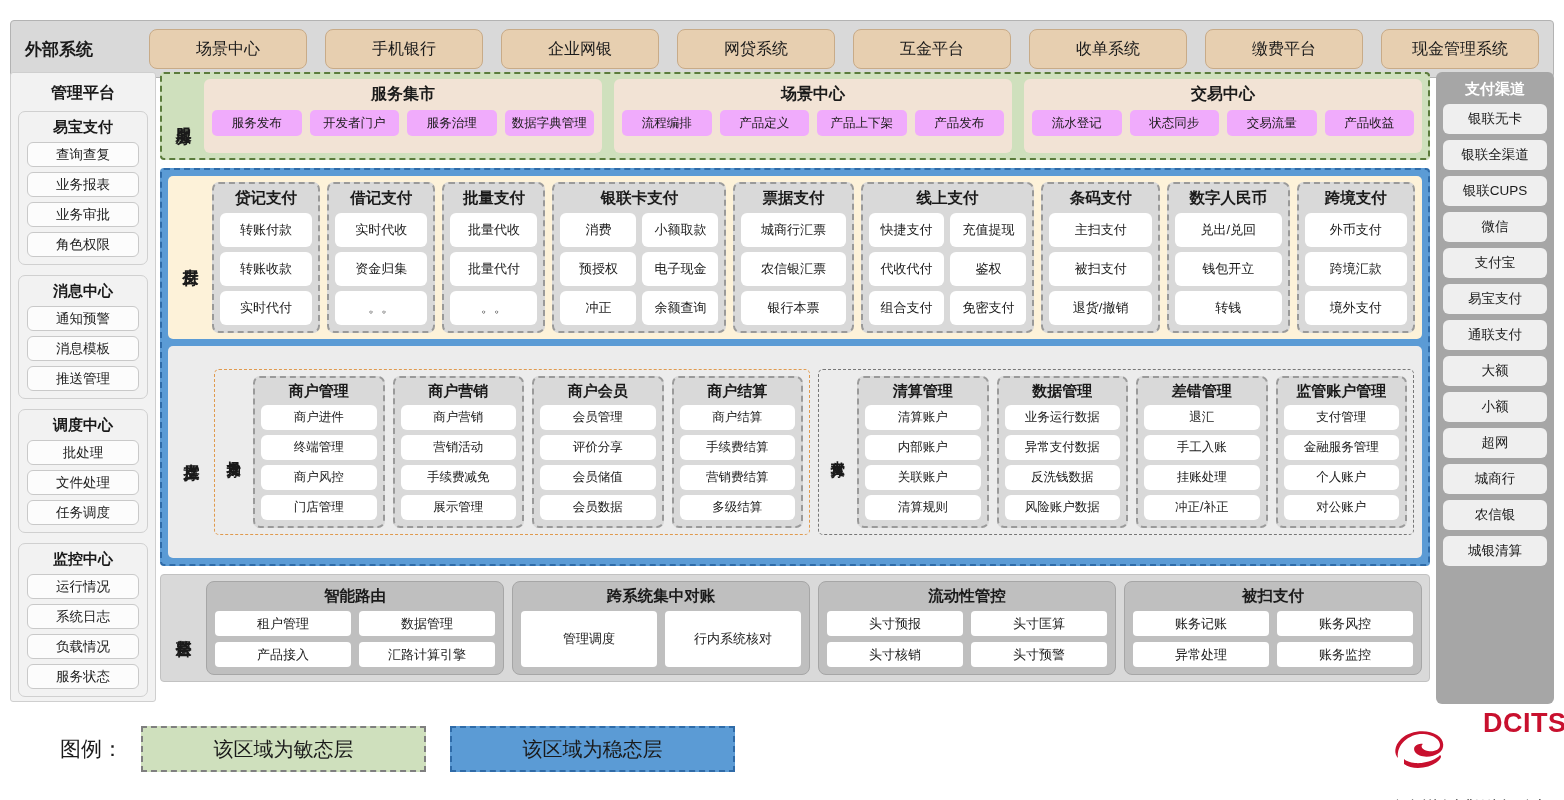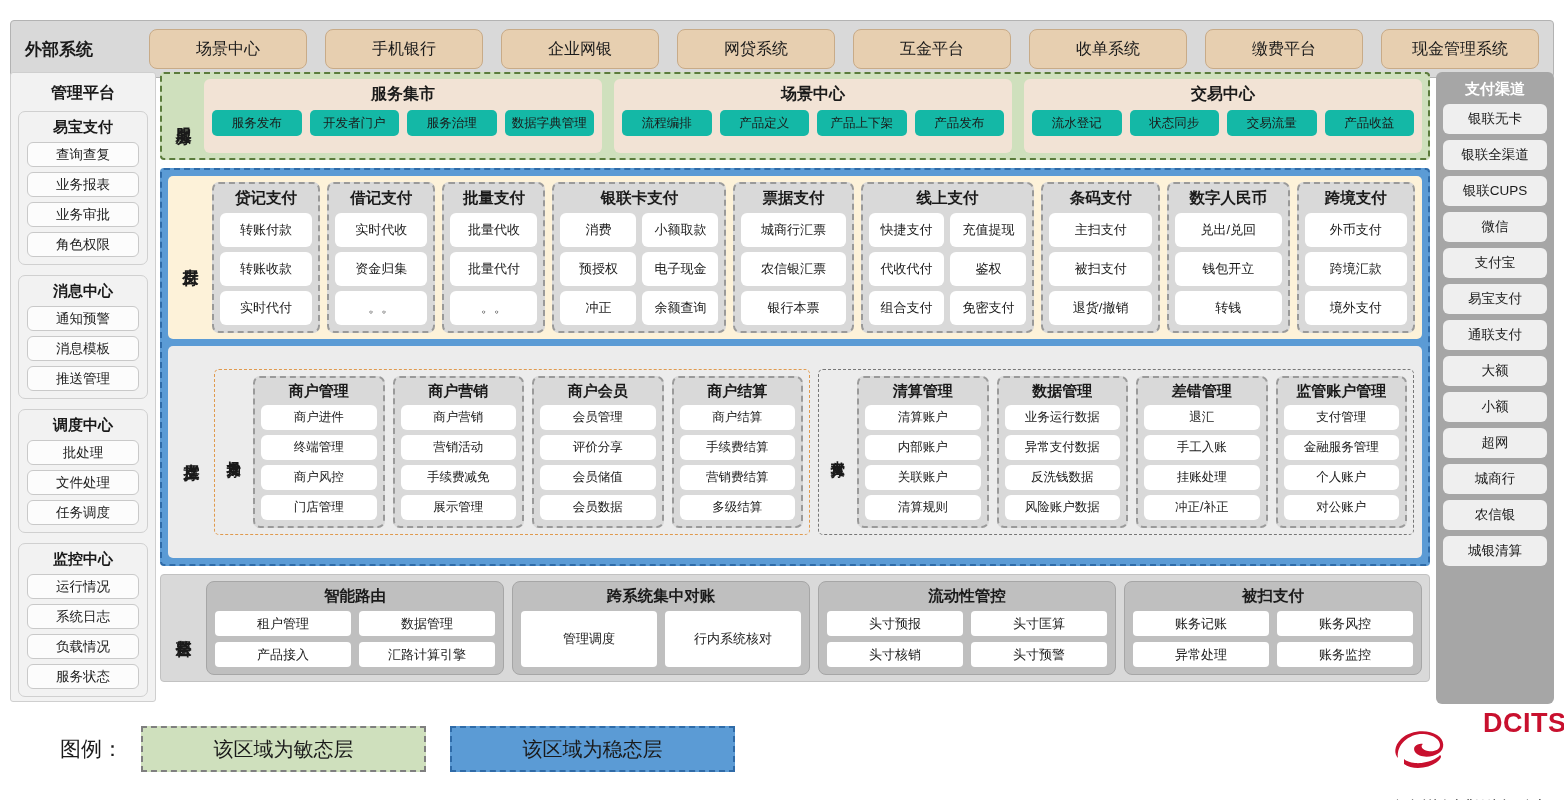--- a/index.html
+++ b/index.html
@@ -71,21 +71,21 @@
     writing-mode: vertical-rl; text-orientation: upright; letter-spacing: 1px;
   }
   .svc-box {
     flex: 1; background: #f2e3d5; border-radius: 6px; padding: 3px 8px 6px;
     display: flex; flex-direction: column;
   }
   .svc-box + .svc-box { margin-left: 6px; }
   .svc-box-title { font-size: 16px; font-weight: bold; text-align: center; color: #1a1a1a; padding: 2px 0 5px; }
   .svc-chips { display: flex; gap: 8px; justify-content: center; }
   .svc-chip {
-    flex: 1; background: #14b8a6; border-radius: 5px; height: 26px;
+    flex: 1; background: #f0abfc; border-radius: 5px; height: 26px;
     display: flex; align-items: center; justify-content: center;
     font-size: 12.5px; color: #1a1a1a; white-space: nowrap;
   }
 
   
   .stable {
     margin-top: 8px; background: #5b9bd5; border: 2px dashed #2f6ba8; border-radius: 4px;
     padding: 6px; display: flex; flex-direction: column; gap: 7px;
   }
 

